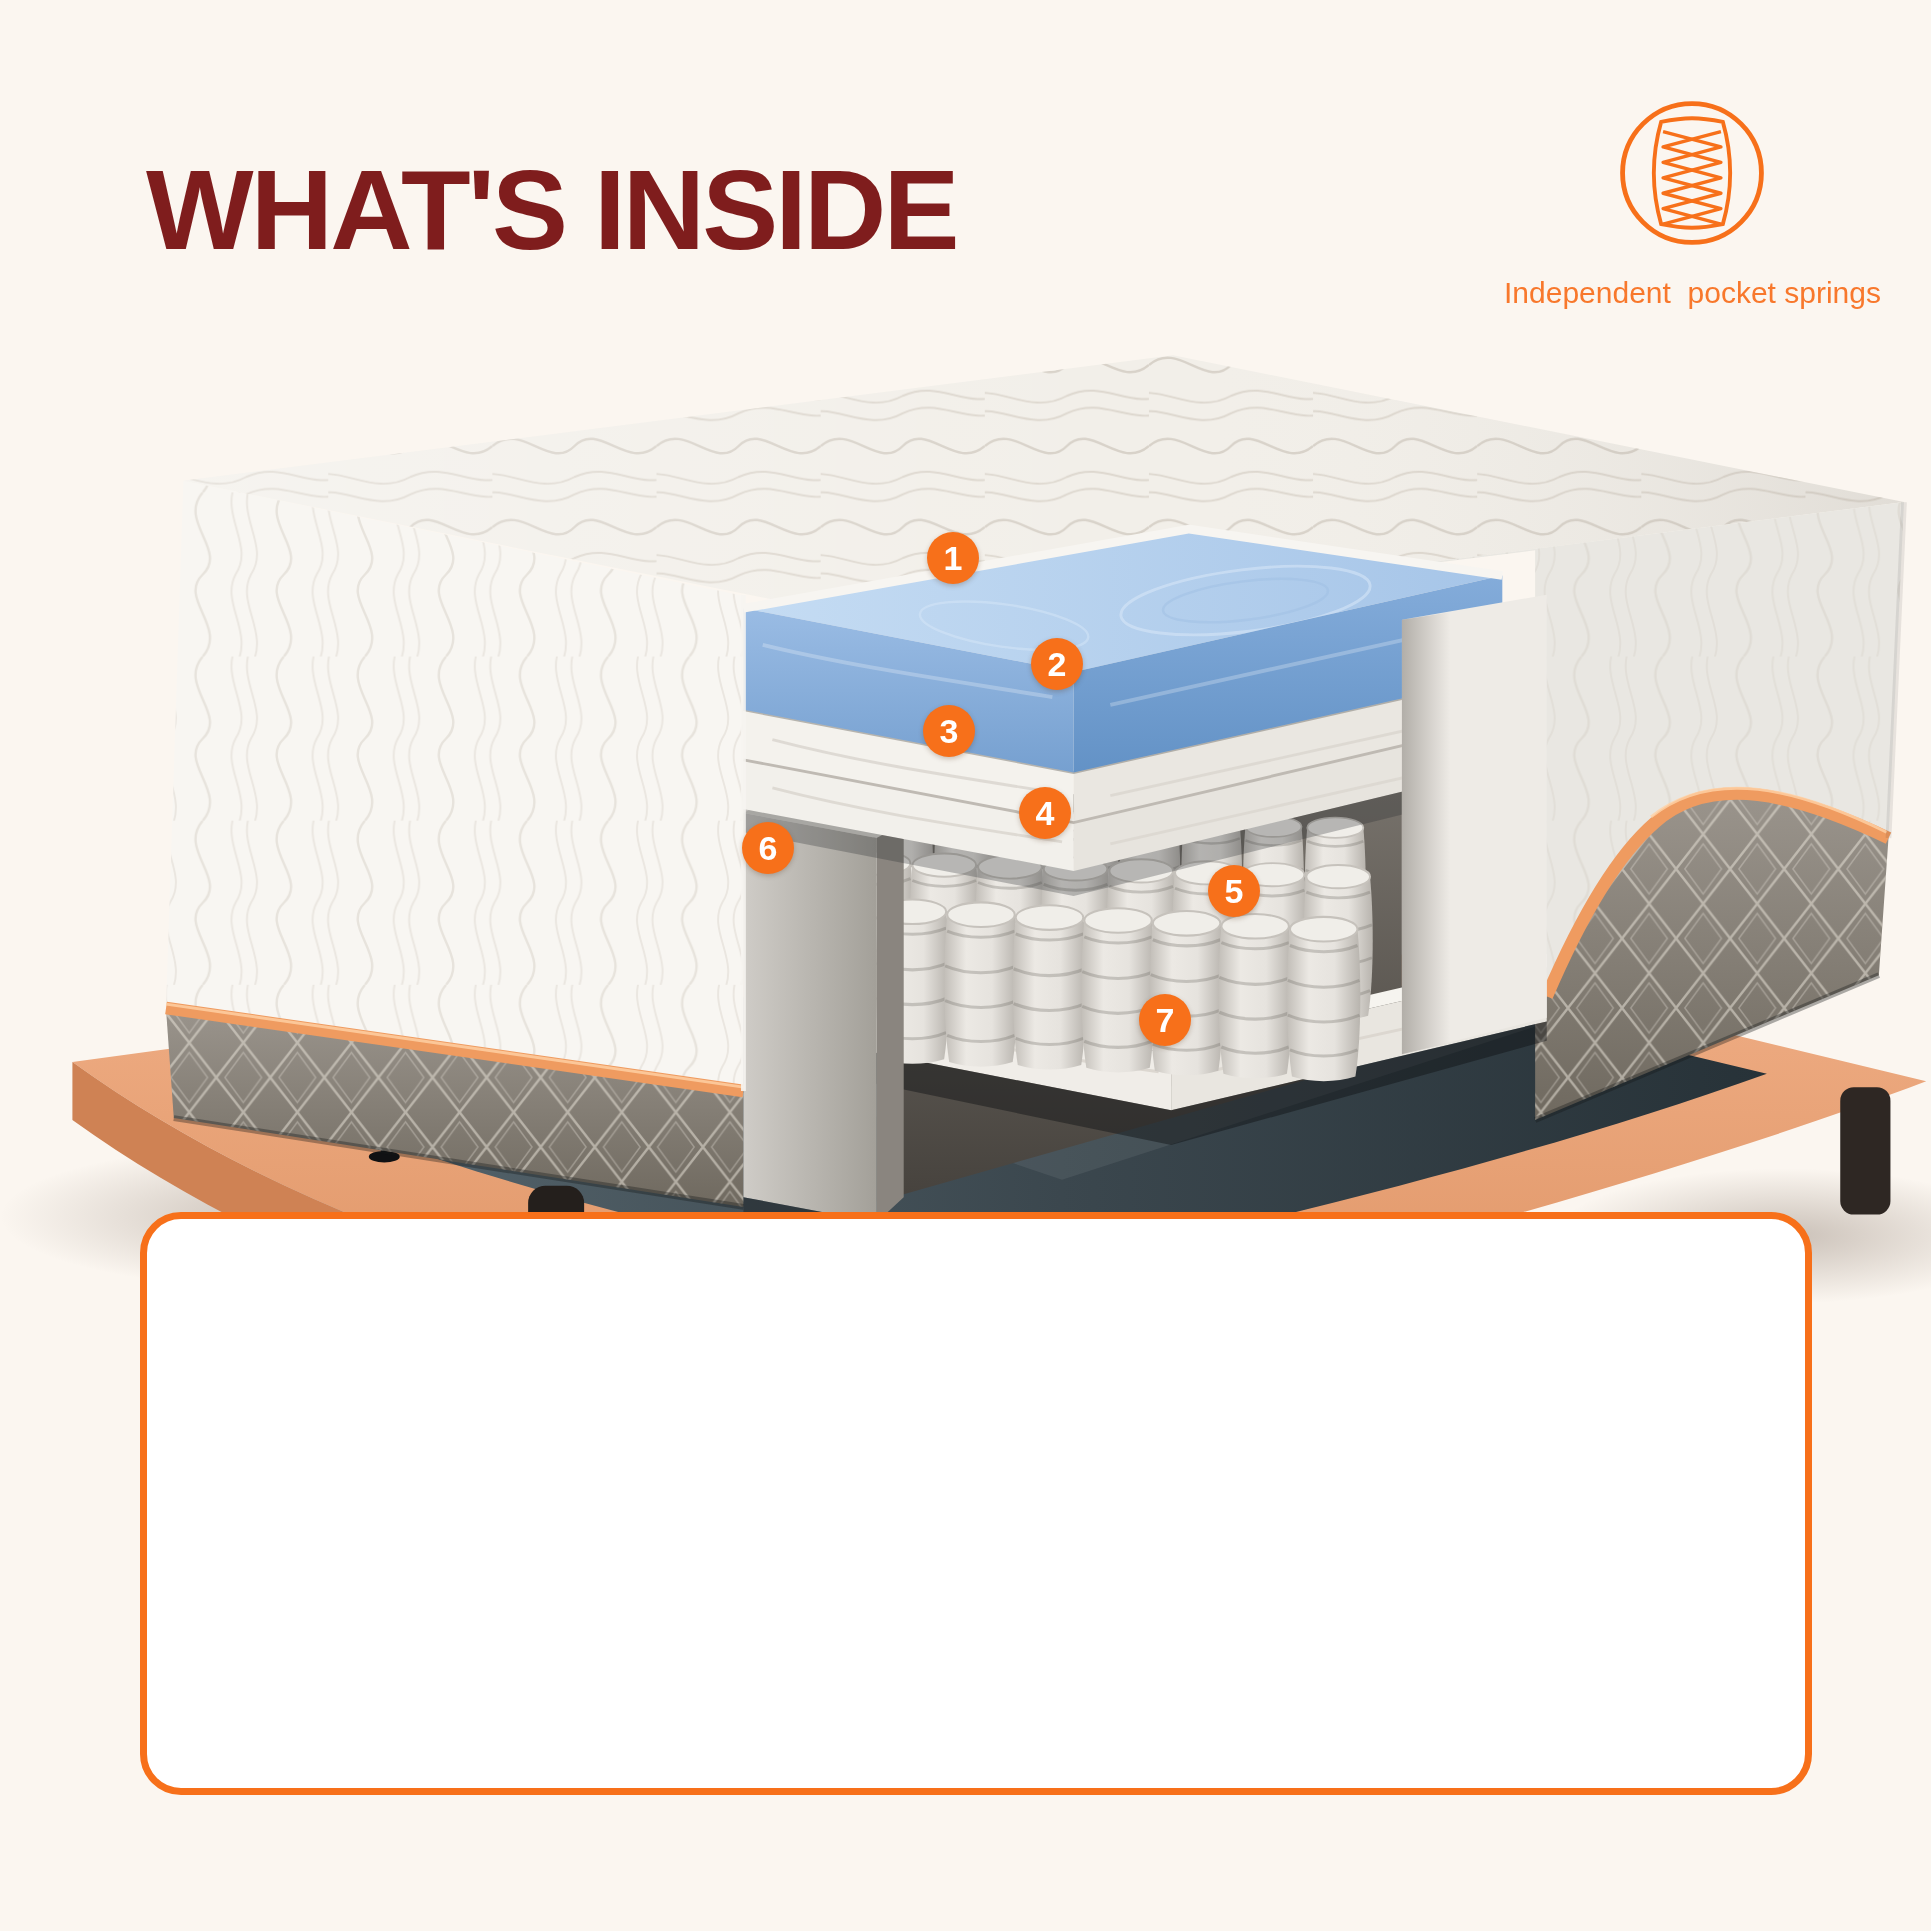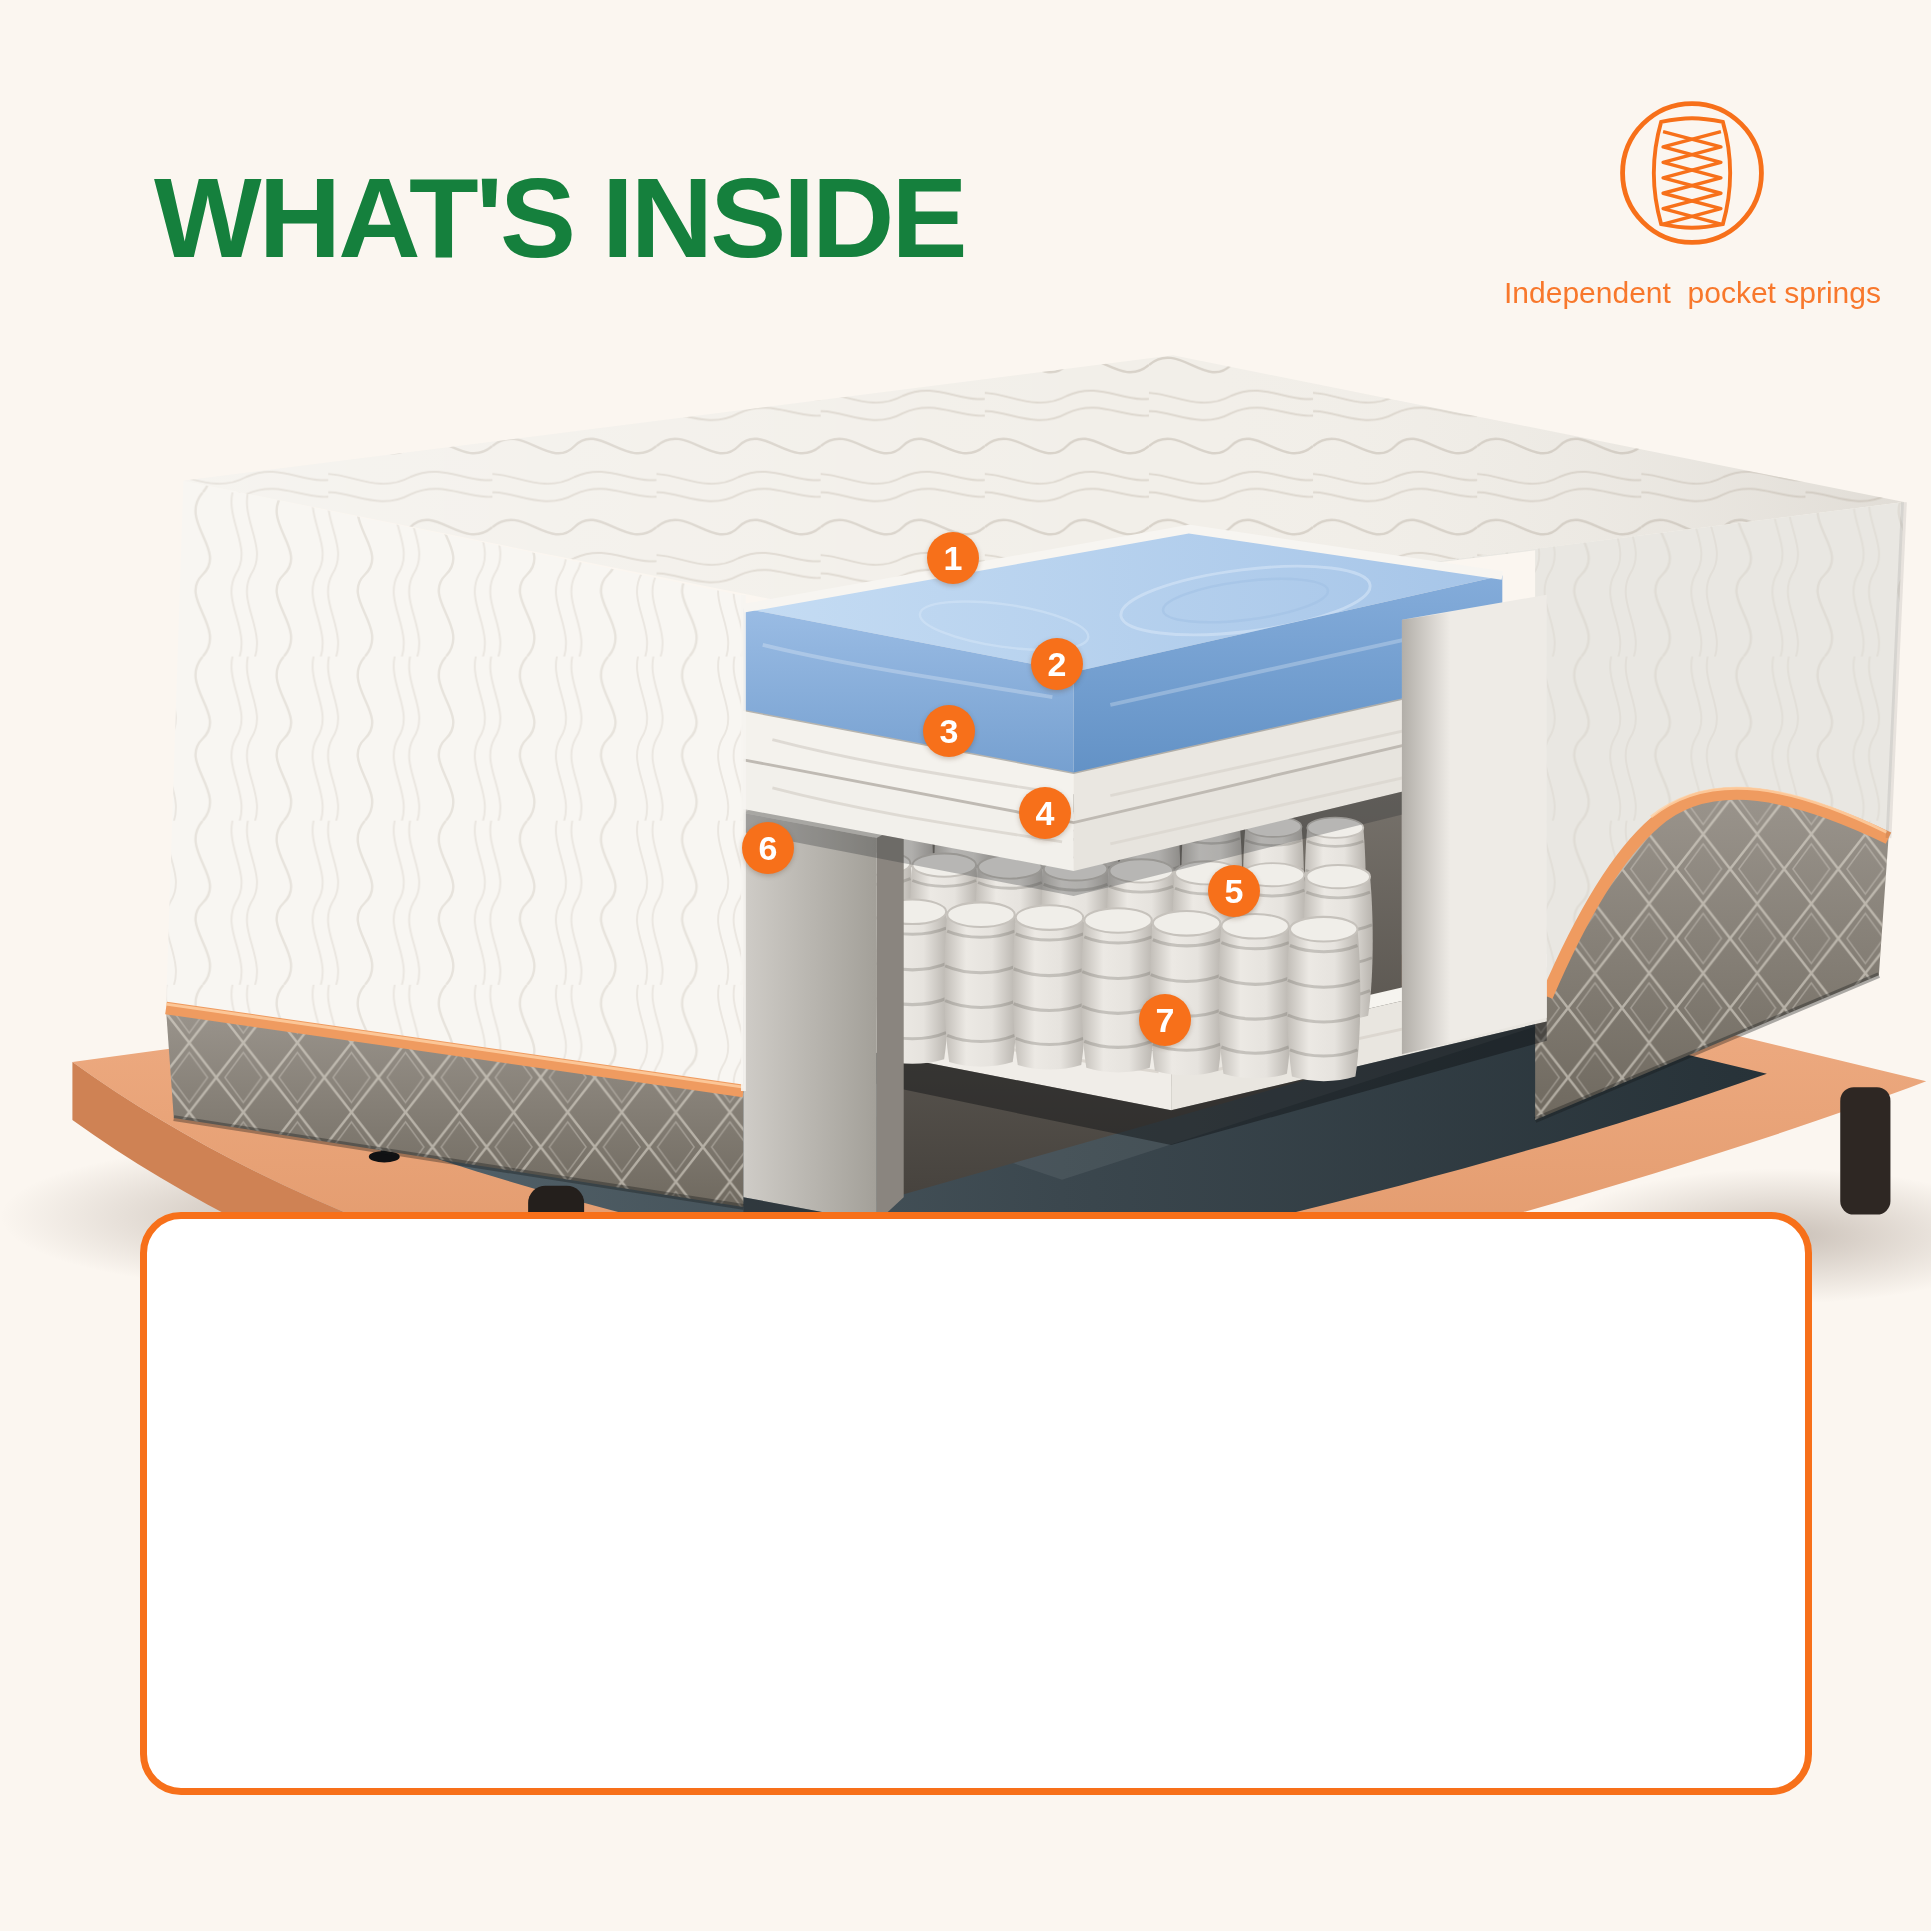--- a/index.html
+++ b/index.html
@@ -3,23 +3,23 @@
 <meta charset="utf-8">
 <style>
   html,body{margin:0;padding:0;}
   body{font-family:"Liberation Sans", sans-serif;}
   .canvas{
     position:relative;width:1931px;height:1931px;
     background:#FBF6F0;overflow:hidden;
   }
   .scene{position:absolute;left:0;top:0;width:1931px;height:1931px;z-index:0;}
   .page-title{
-    position:absolute;left:138px;top:145px;z-index:2;margin:16px;
+    position:absolute;left:138px;top:145px;z-index:2;margin:8px;
     font-size:114px;line-height:114px;font-weight:bold;letter-spacing:-2.9px;
-    color:#15803d;
+    color:#7f1d1d;
   }
   .spring-badge-icon{position:absolute;left:1611px;top:92px;z-index:2;}
   .icon-caption{
     position:absolute;left:1403px;top:276px;width:579px;z-index:2;
     text-align:center;font-size:30px;color:#F8782C;white-space:pre;
   }
   .marker{
     position:absolute;width:52px;height:52px;border-radius:50%;
     background:#F7701A;color:#FFFFFF;z-index:3;
     display:flex;align-items:center;justify-content:center;

